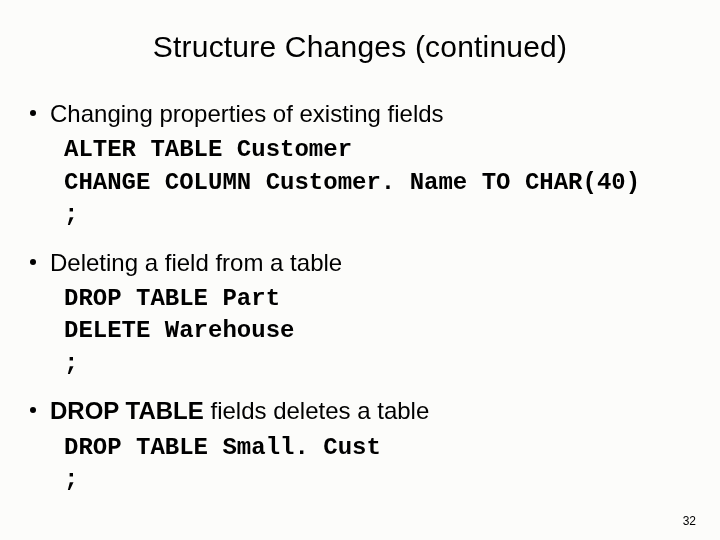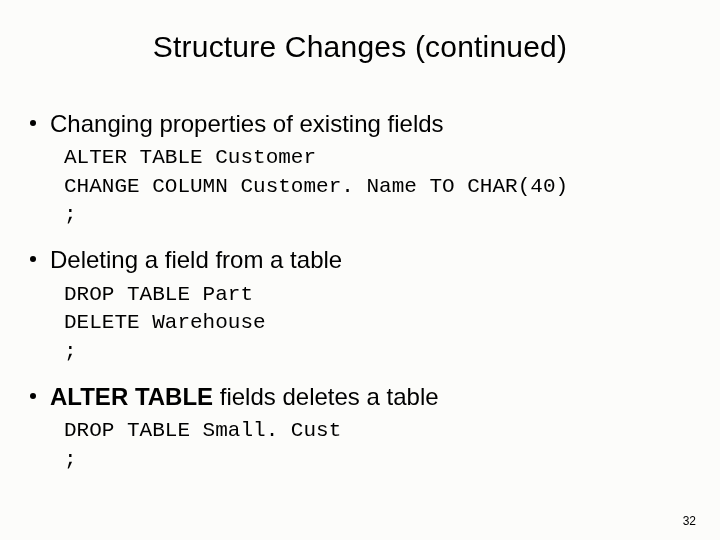--- a/index.html
+++ b/index.html
@@ -15,21 +15,21 @@
     position: relative;
     width: 720px;
     height: 540px;
     box-sizing: border-box;
     padding: 24px 30px 0 30px;
   }
   .title {
     text-align: center;
     font-size: 30px;
     font-weight: 400;
-    margin: 6px 0 44px 0;
+    margin: 6px 0 34px 0;
     letter-spacing: 0.2px;
   }
   ul.top {
     list-style: none;
     margin: 0;
     padding: 0;
   }
   ul.top > li {
     margin-bottom: 8px;
   }
@@ -49,23 +49,24 @@
   .bullet-text {
     font-size: 24px;
     line-height: 1.35;
   }
   .bullet-text .bold {
     font-weight: 700;
   }
   .code-block {
     margin: 4px 0 6px 34px;
     font-family: "Courier New", Courier, monospace;
-    font-size: 21px;
+    font-size: 24px;
     line-height: 1.35;
     white-space: pre;
+    font-weight: bold;
   }
   .page-num {
     position: absolute;
     right: 24px;
     bottom: 12px;
     font-size: 12px;
   }
 </style>
 </head>
 <body>
@@ -91,21 +92,21 @@
         <span class="bullet-text"><span>Deleting a field from a table</span><span class="bold"></span><span></span></span>
       </div>
       <div class="code-block">DROP TABLE Part
 DELETE Warehouse
 ;</div>
     </li>
 
     <li>
       <div class="row">
         <span class="dot"></span>
-        <span class="bullet-text"><span></span><span class="bold">ALTER TABLE</span><span> fields deletes a table</span></span>
+        <span class="bullet-text"><span></span><span class="bold">DROP TABLE</span><span> fields deletes a table</span></span>
       </div>
       <div class="code-block">DROP TABLE Small. Cust
 ;</div>
     </li>
 
   </ul>
 
   <div class="page-num">32</div>
 </div>
 

